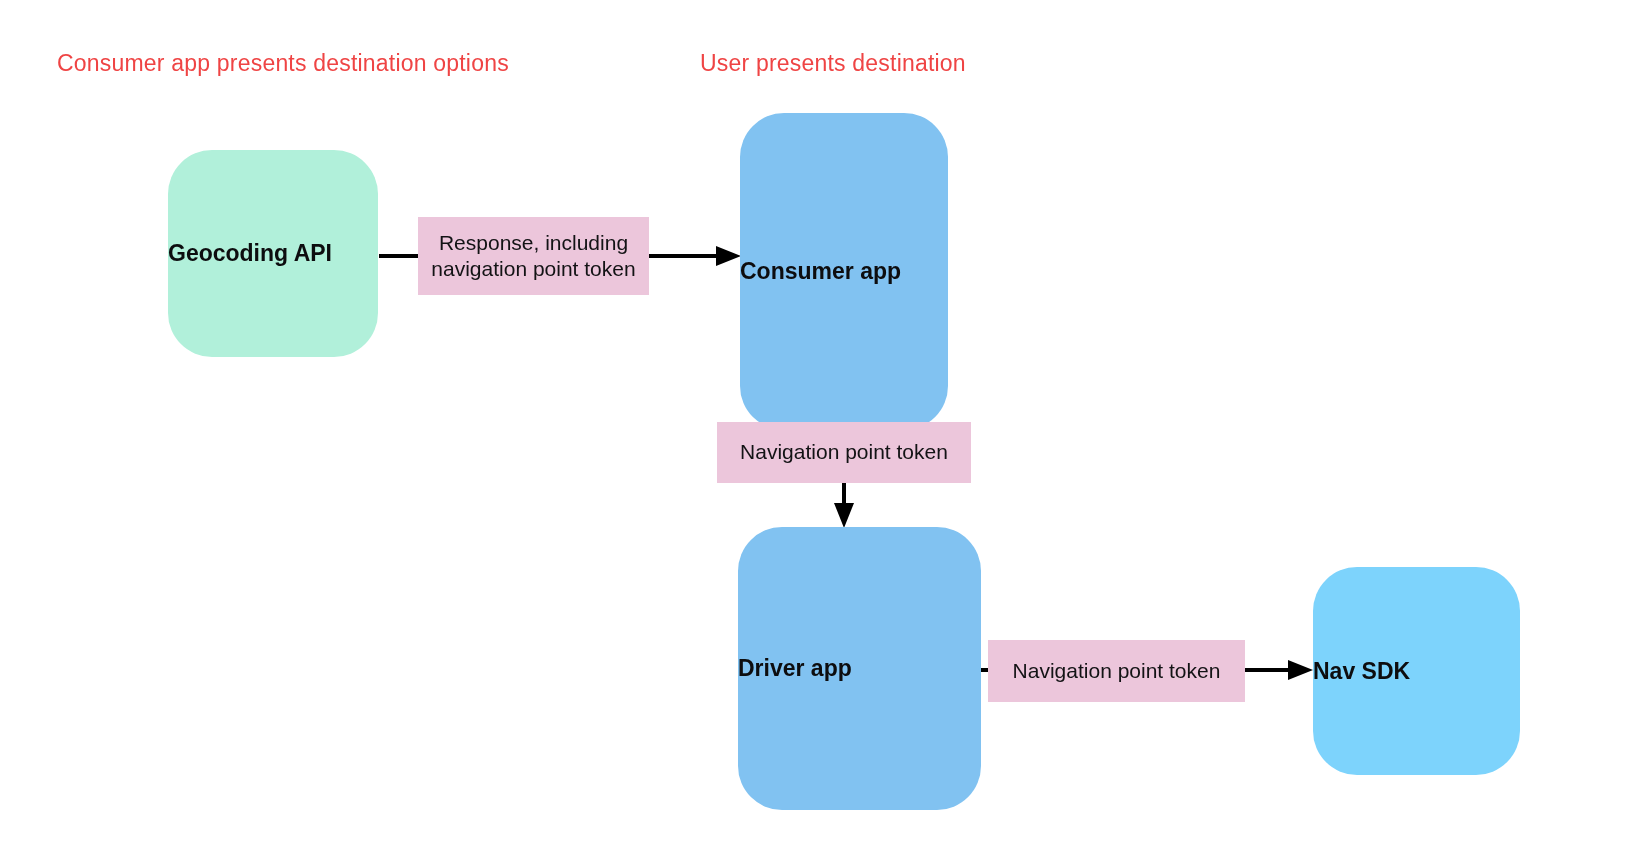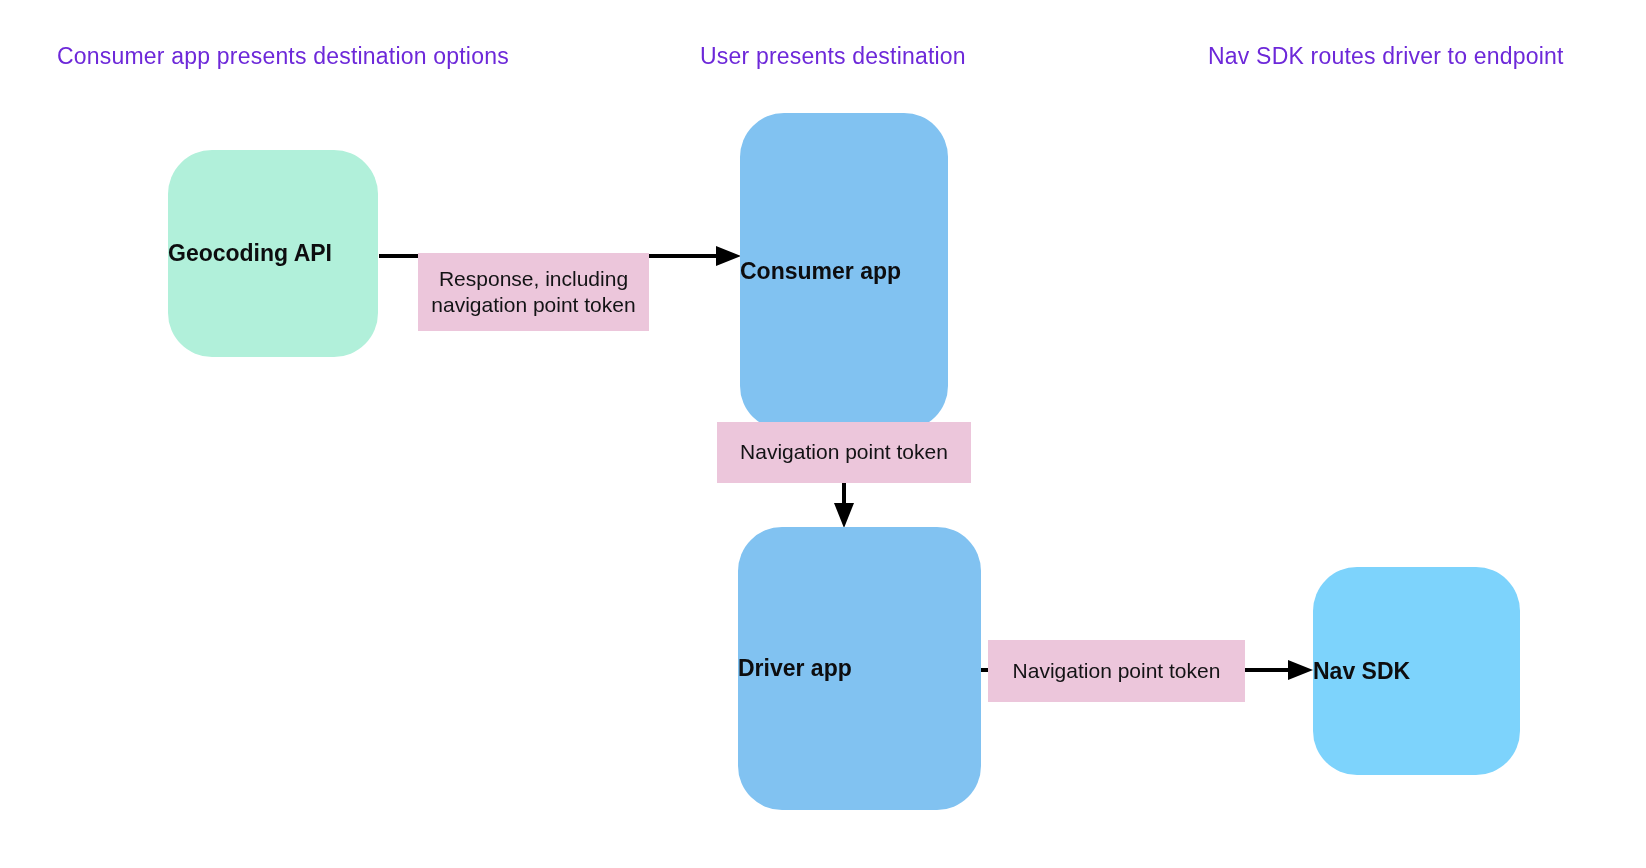--- a/index.html
+++ b/index.html
@@ -3,22 +3,22 @@
 <meta charset="utf-8">
 <style>
   html,body{margin:0;padding:0;}
   body{
     width:1646px;height:868px;overflow:hidden;background:#ffffff;
     font-family:"Liberation Sans",sans-serif;
   }
   .stage{position:relative;width:1646px;height:868px;background:#ffffff;}
 
   .heading{
-    position:absolute;top:43px;font-size:23px;font-weight:400;
-    color:#6d28d9;white-space:nowrap;letter-spacing:.2px;
+    position:absolute;top:50px;font-size:23px;font-weight:400;
+    color:#ef4444;white-space:nowrap;letter-spacing:.2px;
   }
   .h1{left:57px;}
   .h2{left:700px;}
   .h3{left:1208px;}
 
   .connectors{position:absolute;left:0;top:0;width:1646px;height:868px;pointer-events:none;}
   .connectors line{stroke:#000000;stroke-width:4;}
   .connectors polygon{fill:#000000;stroke:none;}
 
   .node{
@@ -29,32 +29,31 @@
   .geocoding{left:168px;top:150px;width:210px;height:207px;}
   .consumer{left:740px;top:113px;width:208px;height:317px;}
   .driver{left:738px;top:527px;width:243px;height:283px;}
   .navsdk{left:1313px;top:567px;width:207px;height:208px;}
 
   .edge-label{
     position:absolute;
     display:flex;align-items:center;justify-content:center;
     text-align:center;font-size:21px;color:#131315;line-height:1.24;
   }
-  .response{left:418px;top:217px;width:231px;height:78px;padding:0 2px;box-sizing:border-box;margin-top:36px;}
+  .response{left:418px;top:217px;width:231px;height:78px;padding:0 2px;box-sizing:border-box;}
   .token-mid{left:717px;top:422px;width:254px;height:61px;}
   .token-bottom{left:988px;top:640px;width:257px;height:62px;}
 </style>
 </head>
 <body>
 
 <div class="stage">
 
   <div class="heading h1">Consumer app presents destination options</div>
   <div class="heading h2">User presents destination</div>
-  <div class="heading h3">Nav SDK routes driver to endpoint</div>
 
   <svg class="connectors" viewBox="0 0 1646 868" xmlns="http://www.w3.org/2000/svg">
     <g>
       <line x1="379" y1="256" x2="420" y2="256"></line>
       <line x1="649" y1="256" x2="717" y2="256"></line>
       <polygon points="716,246 716,266 741,256"></polygon>
     </g>
     <g>
       <line x1="844" y1="400" x2="844" y2="424"></line>
       <line x1="844" y1="483" x2="844" y2="504"></line>

